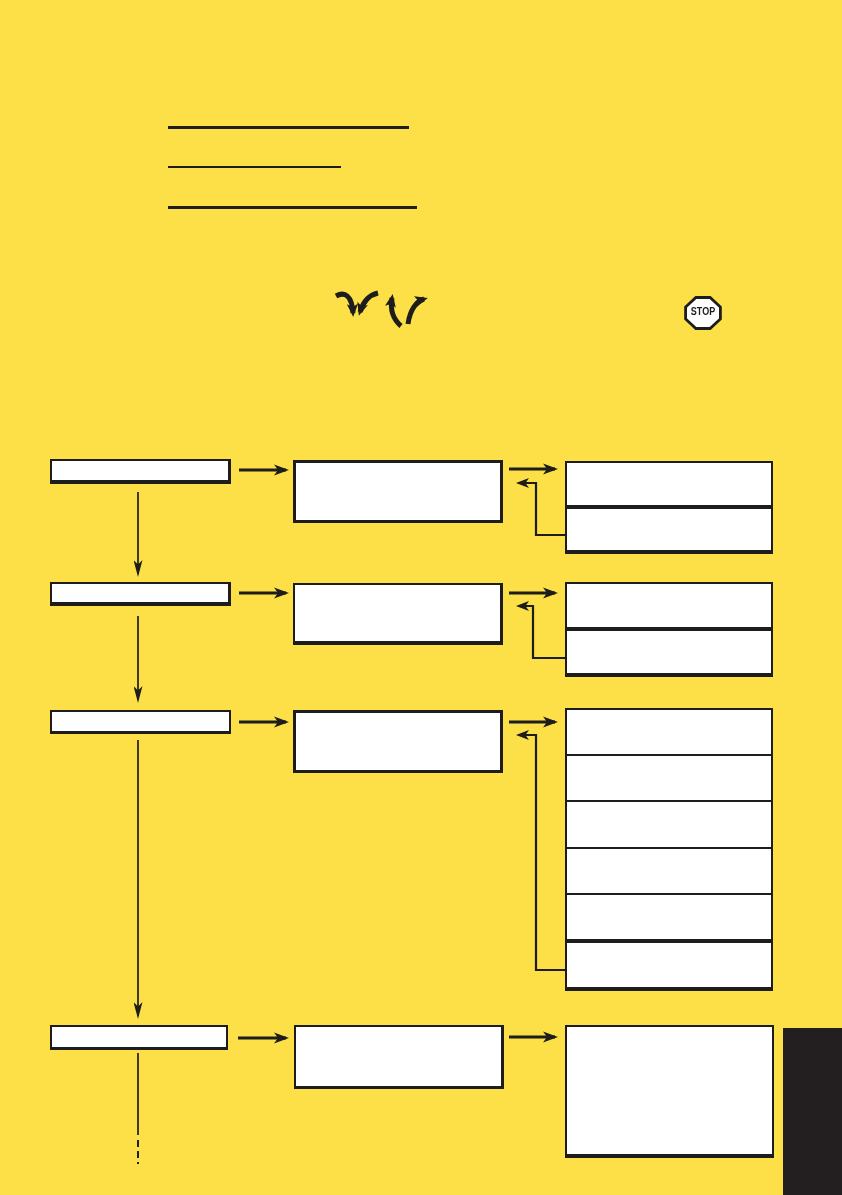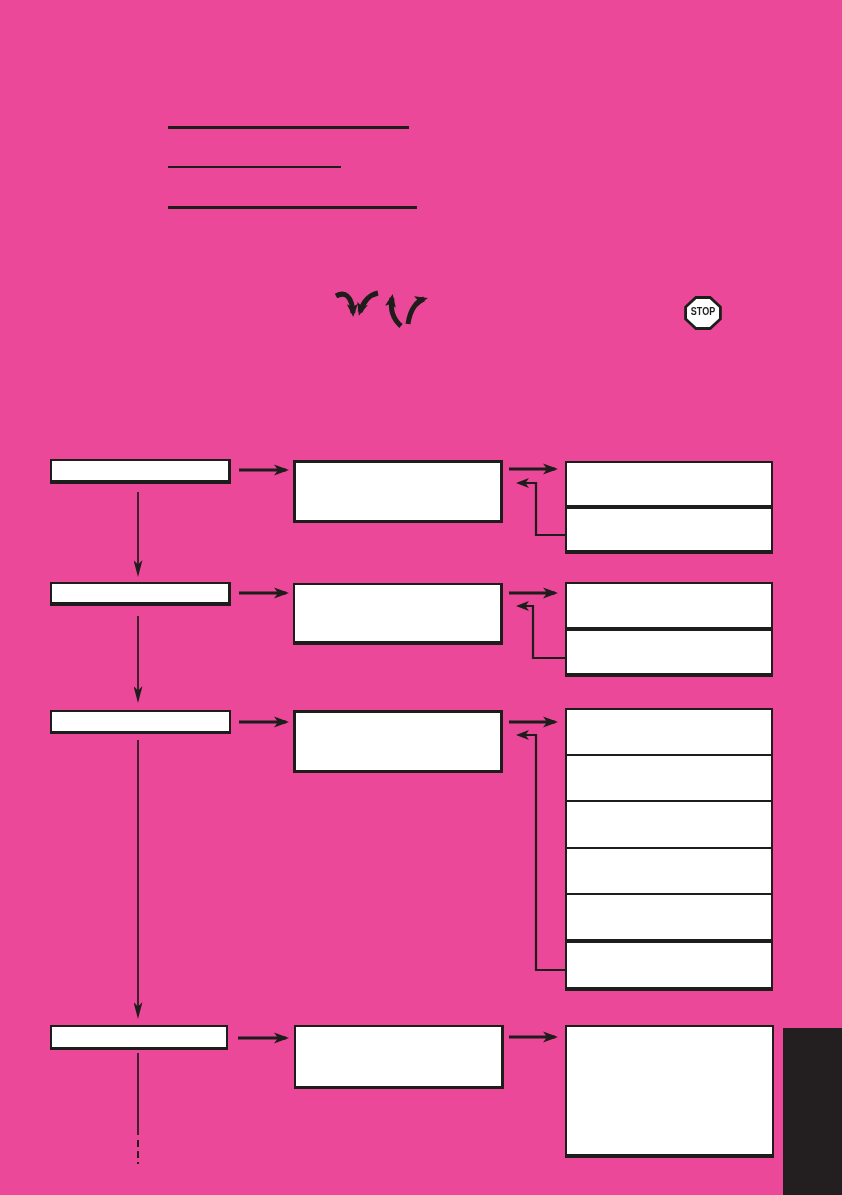--- a/index.html
+++ b/index.html
@@ -5,21 +5,21 @@
   html, body {
     margin: 0;
     padding: 0;
     background: #ffffff;
     font-family: "Liberation Sans", sans-serif;
   }
   .page {
     position: relative;
     width: 842px;
     height: 1195px;
-    background: #ec4899;
+    background: #fde047;
     overflow: hidden;
   }
   
   .rule {
     position: absolute;
     background: #1d1d1b;
     height: 2px;
   }
   .rule-1 { left: 168px; top: 126px; width: 241px; height: 3px; }
   .rule-2 { left: 168px; top: 166px; width: 173px; }

